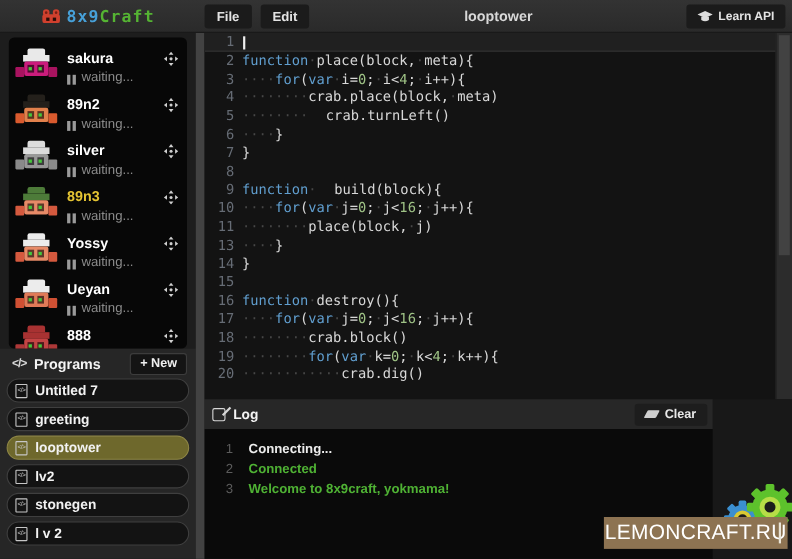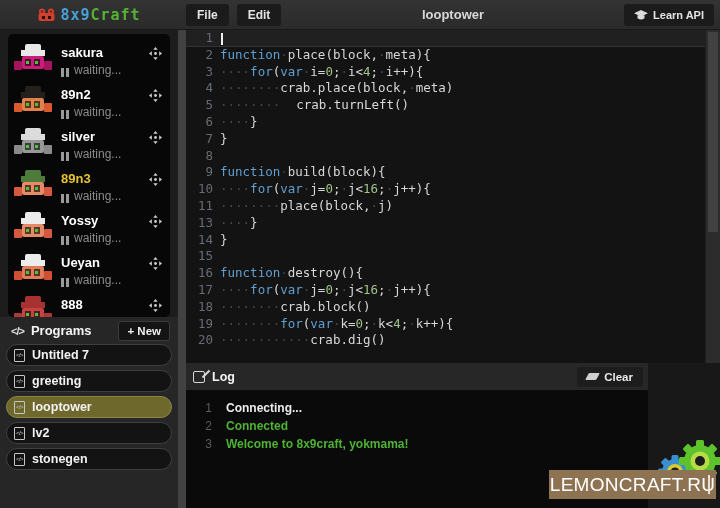--- a/index.html
+++ b/index.html
@@ -390,20 +390,24 @@
     <span class="prog-label">looptower</span>
   </div>
           <div class="prog-row">
     <span class="file-ic">&lt;/&gt;</span>
     <span class="prog-label">lv2</span>
   </div>
           <div class="prog-row">
     <span class="file-ic">&lt;/&gt;</span>
     <span class="prog-label">stonegen</span>
   </div>
+          <div class="prog-row">
+    <span class="file-ic">&lt;/&gt;</span>
+    <span class="prog-label">l v 2</span>
+  </div>
         </div>
     </div>
   </div>
   <div class="v-sep"></div>
 
   <div class="main">
     <div class="editor" id="code-editor">
         <div class="code-line active">
     <span class="gutter">1</span>
     <span class="codetxt"><span class="cursor"></span></span>
@@ -431,21 +435,21 @@
         <div class="code-line">
     <span class="gutter">7</span>
     <span class="codetxt"><span style="color: rgb(216, 216, 216);">}</span></span>
   </div>
         <div class="code-line">
     <span class="gutter">8</span>
     <span class="codetxt"></span>
   </div>
         <div class="code-line">
     <span class="gutter">9</span>
-    <span class="codetxt"><span style="color: rgb(97, 159, 208);">function</span><span style="color: rgb(71, 71, 71);">·</span><span style="color: rgb(216, 216, 216);">build(block){</span></span>
+    <span class="codetxt"><span style="color: rgb(97, 159, 208);">function</span><span style="color: rgb(71, 71, 71);">·</span><span style="color: rgb(216, 216, 216); margin-left: 16px;">build(block){</span></span>
   </div>
         <div class="code-line">
     <span class="gutter">10</span>
     <span class="codetxt"><span style="color: rgb(71, 71, 71);">····</span><span style="color: rgb(97, 159, 208);">for</span><span style="color: rgb(216, 216, 216);">(</span><span style="color: rgb(97, 159, 208);">var</span><span style="color: rgb(71, 71, 71);">·</span><span style="color: rgb(216, 216, 216);">j=</span><span style="color: rgb(159, 195, 134);">0</span><span style="color: rgb(216, 216, 216);">;</span><span style="color: rgb(71, 71, 71);">·</span><span style="color: rgb(216, 216, 216);">j&lt;</span><span style="color: rgb(159, 195, 134);">16</span><span style="color: rgb(216, 216, 216);">;</span><span style="color: rgb(71, 71, 71);">·</span><span style="color: rgb(216, 216, 216);">j++){</span></span>
   </div>
         <div class="code-line">
     <span class="gutter">11</span>
     <span class="codetxt"><span style="color: rgb(71, 71, 71);">········</span><span style="color: rgb(216, 216, 216);">place(block,</span><span style="color: rgb(71, 71, 71);">·</span><span style="color: rgb(216, 216, 216);">j)</span></span>
   </div>
         <div class="code-line">

